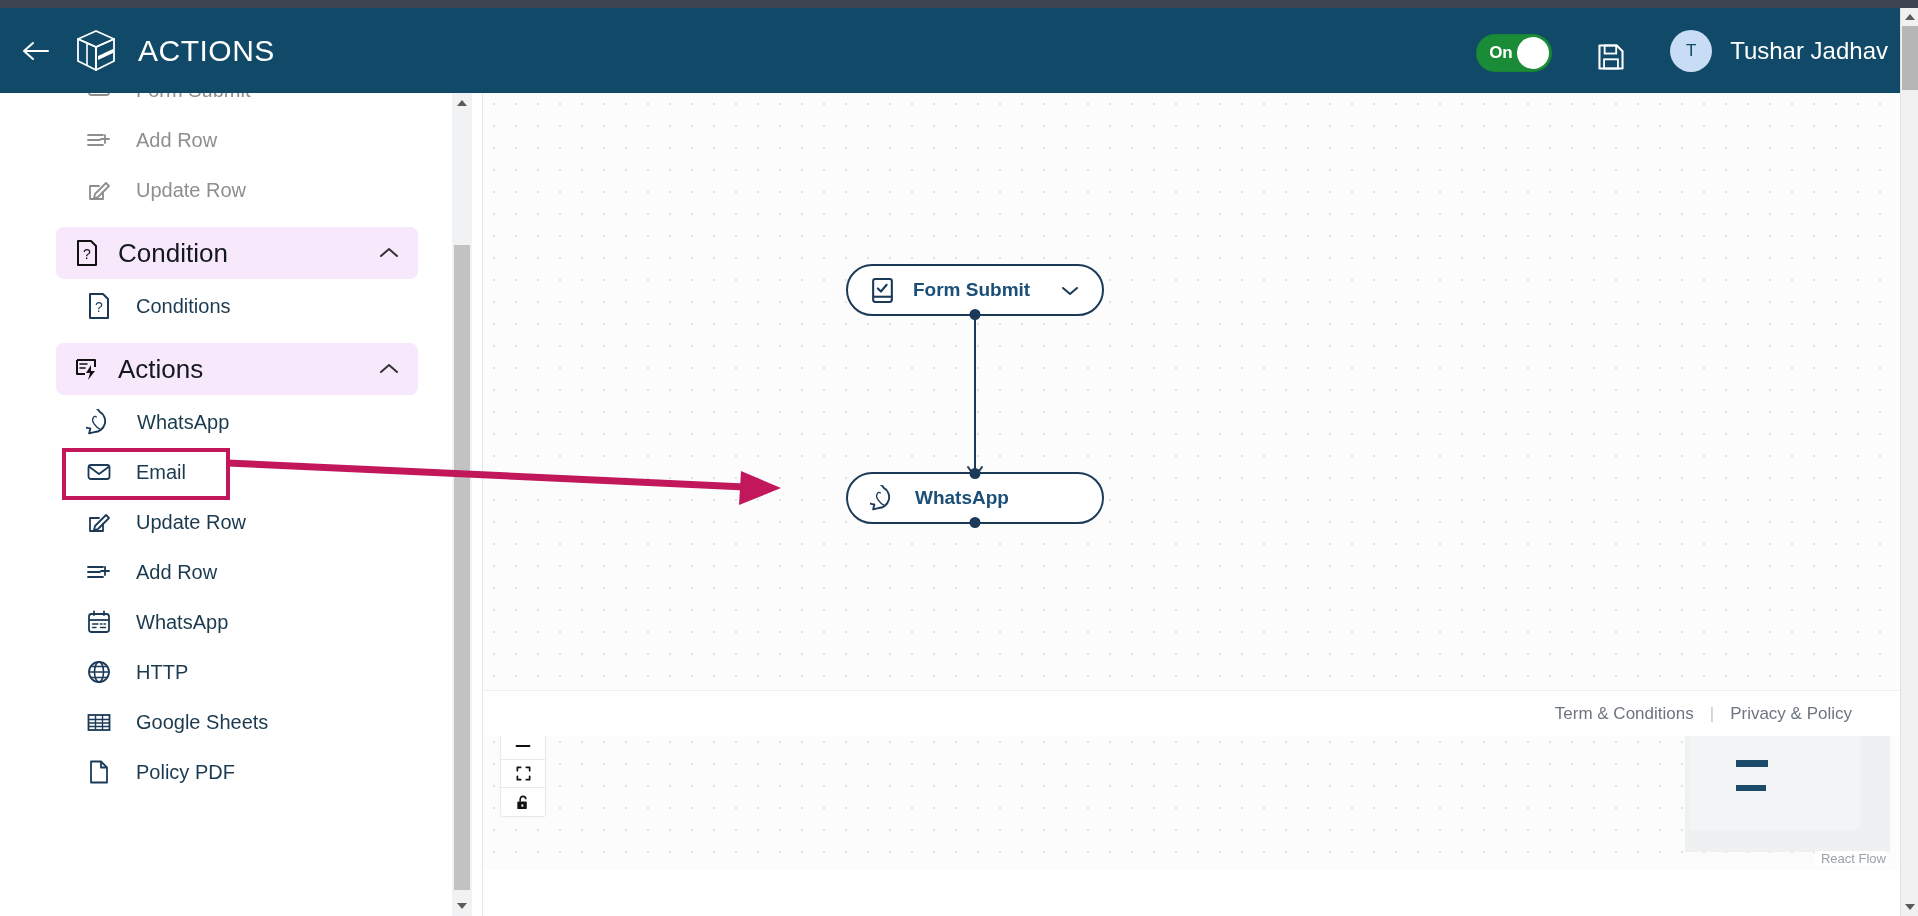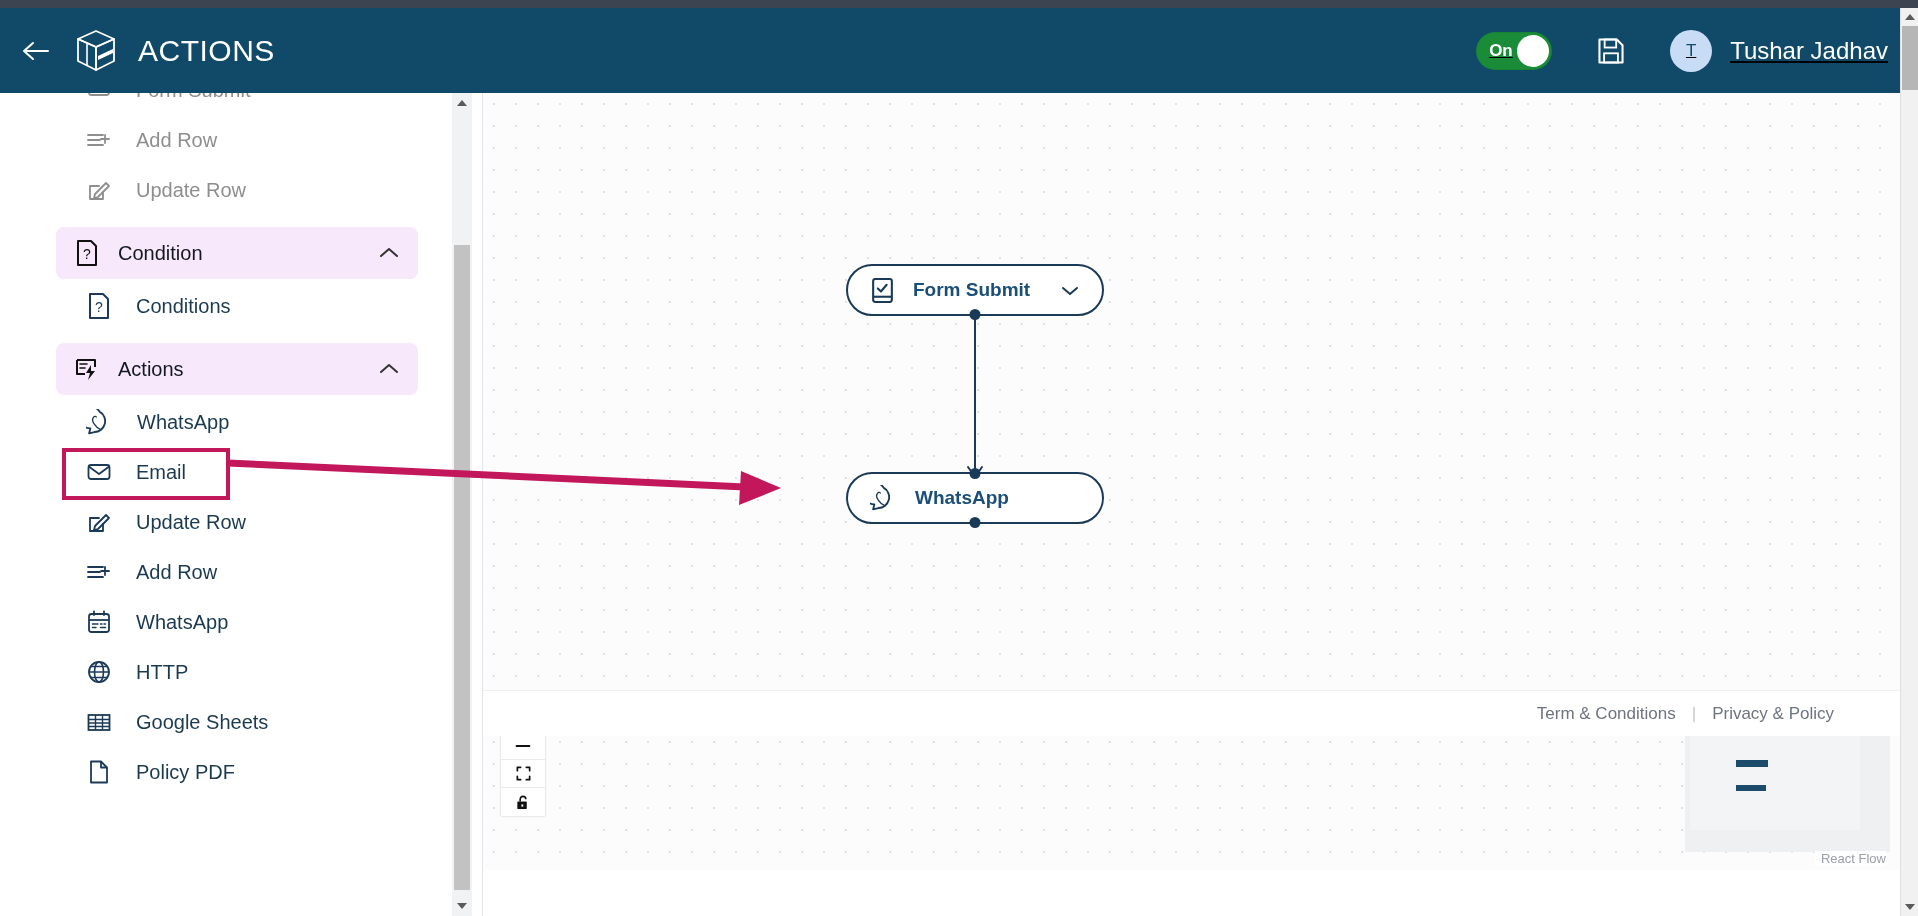--- a/index.html
+++ b/index.html
@@ -27,21 +27,21 @@
   }
   .back-btn {
     width:54px; height:54px; display:flex; align-items:center; justify-content:center;
     cursor:pointer;
   }
   .cube-icon { margin-left:10px; display:flex; align-items:center; }
   .app-title {
     color:#ffffff; font-size:30px; letter-spacing:.5px; margin-left:20px;
     font-weight:400;
   }
-  .header-right { margin-left:auto; display:flex; align-items:center; gap:44px;text-decoration:underline; }
+  .header-right { margin-left:auto; display:flex; align-items:flex-end; gap:44px; }
 
   .toggle {
     width:76px; height:38px; border-radius:19px; background:#1a8c38;
     display:flex; align-items:center; position:relative; cursor:pointer;
     box-shadow: inset 0 0 0 1px rgba(0,0,0,.06);
   }
   .toggle-label {
     color:#fff; font-size:17px; font-weight:700; margin-left:13px;
   }
   .toggle-knob {
@@ -88,21 +88,21 @@
     cursor:pointer; font-size:20px; color:#1b3a4f;
   }
   .nav-item.muted { color:#8e8e8e; }
   .nav-item .lbl { line-height:1; }
 
   .section-head {
     display:flex; align-items:center; height:52px; margin:12px 40px 2px 40px;
     border-radius:8px; background:#f7e8fb; padding:0 18px; gap:18px;
     cursor:pointer;
   }
-  .section-head .s-title { font-size:20px; color:#14181f; flex:1; }
+  .section-head .s-title { font-size:26px; color:#14181f; flex:1; }
 
   .icon { display:flex; align-items:center; justify-content:center; flex:0 0 auto; }
 
   
   .hl-box {
     position:absolute; left:62px; top:448px; width:168px; height:52px;
     border:4px solid #c2185b; background:transparent; z-index:40;
     pointer-events:none;
   }
 
@@ -183,21 +183,21 @@
   .mm-node.n2 { left:46px; top:65px; width:30px; height:6px; }
   .rf-attr {
     position:absolute; right:8px; bottom:-1px; font-size:13px; color:#9aa0a6;
     background:#fff; padding-left:6px;
   }
 
   
   .footer {
     position:absolute; left:483px; bottom:0; width:1417px; height:46px;
     background:#fff; display:flex; align-items:center; justify-content:flex-end;
-    padding-right:66px; border-top:1px solid #eef0f2;
+    padding-right:48px; border-top:1px solid #eef0f2;
   }
   .footer a {
     color:#6d7480; font-size:17px; text-decoration:none; cursor:pointer;
   }
   .footer .sep { color:#c3c7cd; margin:0 16px; font-size:17px; }
 </style>
 </head>
 <body>
 
 <div class="app">

